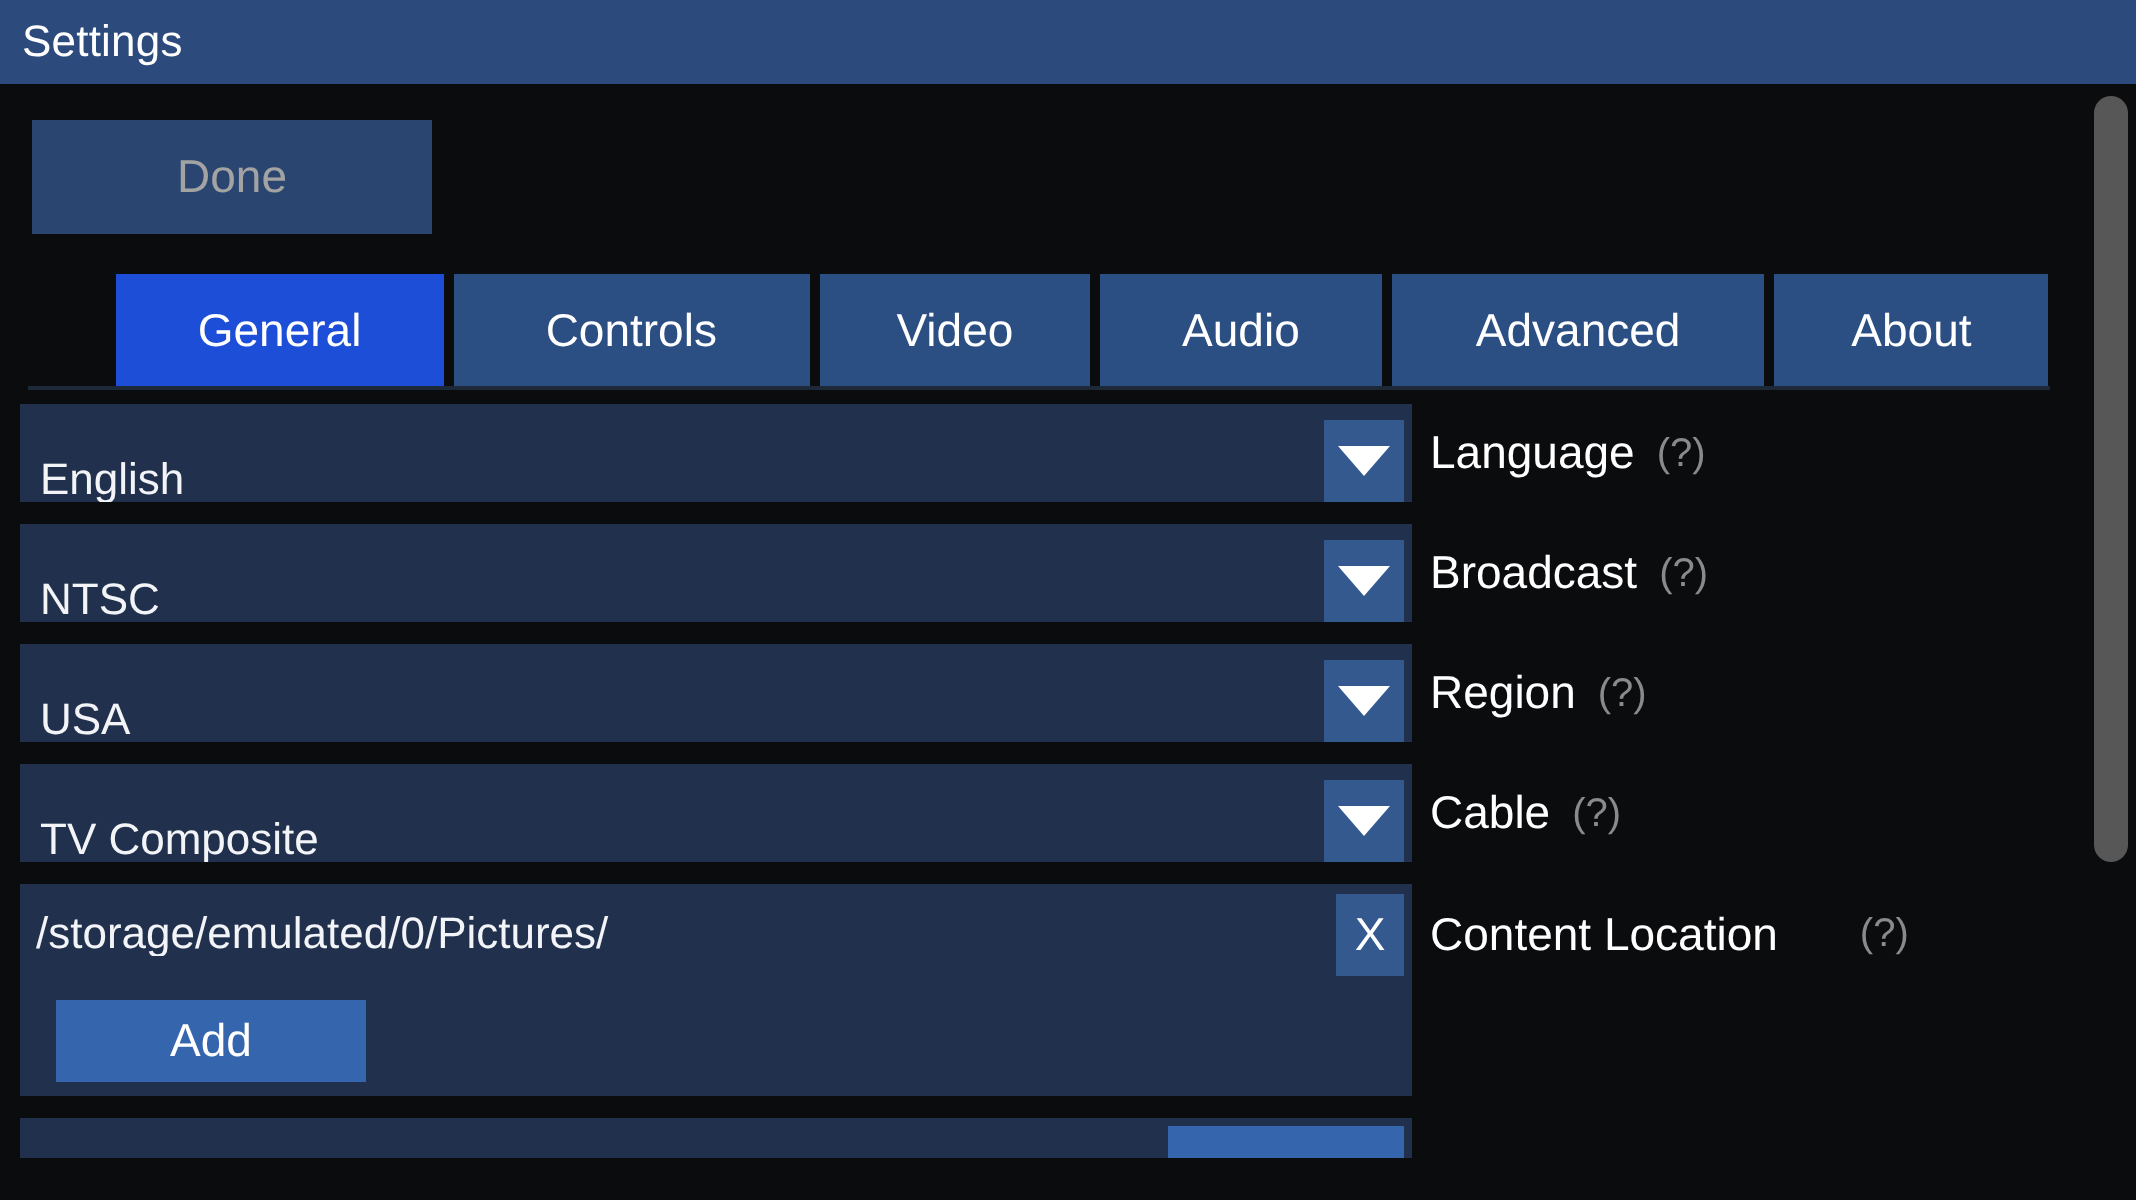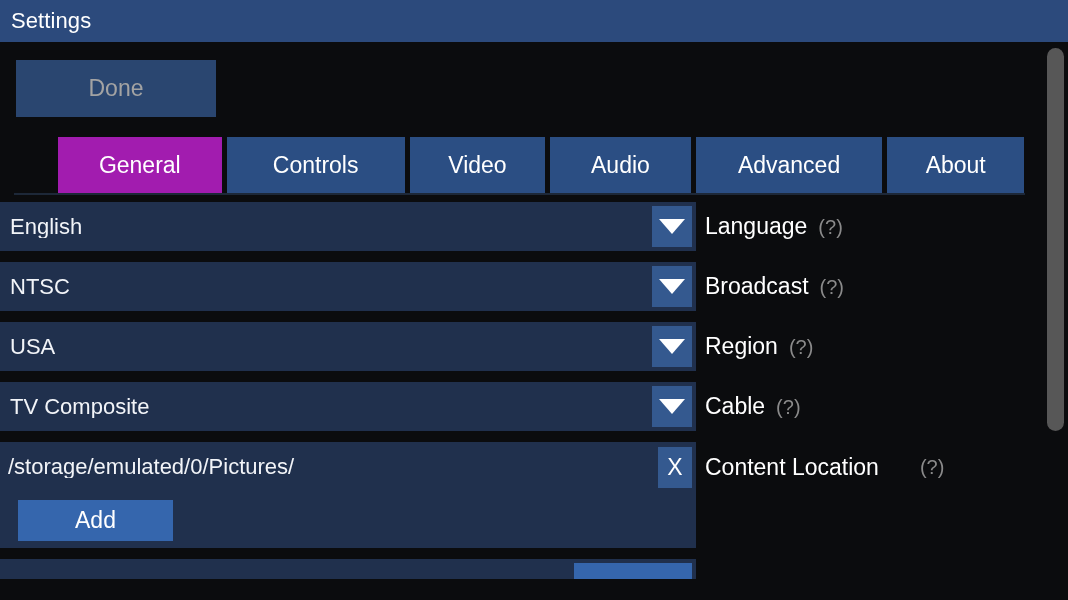--- a/index.html
+++ b/index.html
@@ -96,21 +96,21 @@
     display: flex;
     align-items: center;
     justify-content: center;
     cursor: pointer;
     border: none;
     padding: 0 18px;
     box-sizing: border-box;
     white-space: nowrap;
   }
   .tab.active {
-    background: #a21caf;
+    background: #1d4ed8;
     margin-left: 44px;
   }
   .tab-underline {
     position: absolute;
     left: 14px;
     top: 150px;
     width: 1011px;
     height: 2px;
     background: #1d2838;
   }
@@ -126,24 +126,24 @@
     position: relative;
     height: 49px;
     margin-bottom: 11px;
     display: flex;
     align-items: flex-start;
   }
   .field {
     position: relative;
     width: 696px;
     height: 49px;
-    margin-left: 0;
+    margin-left: 10px;
     background: #20304d;
     display: flex;
-    align-items: center;
+    align-items: flex-end;
     box-sizing: border-box;
     cursor: pointer;
   }
   .field .value {
     color: #f2f4f8;
     font-size: 22px;
     padding-left: 10px;
     flex: 1;
     white-space: nowrap;
     overflow: hidden;

